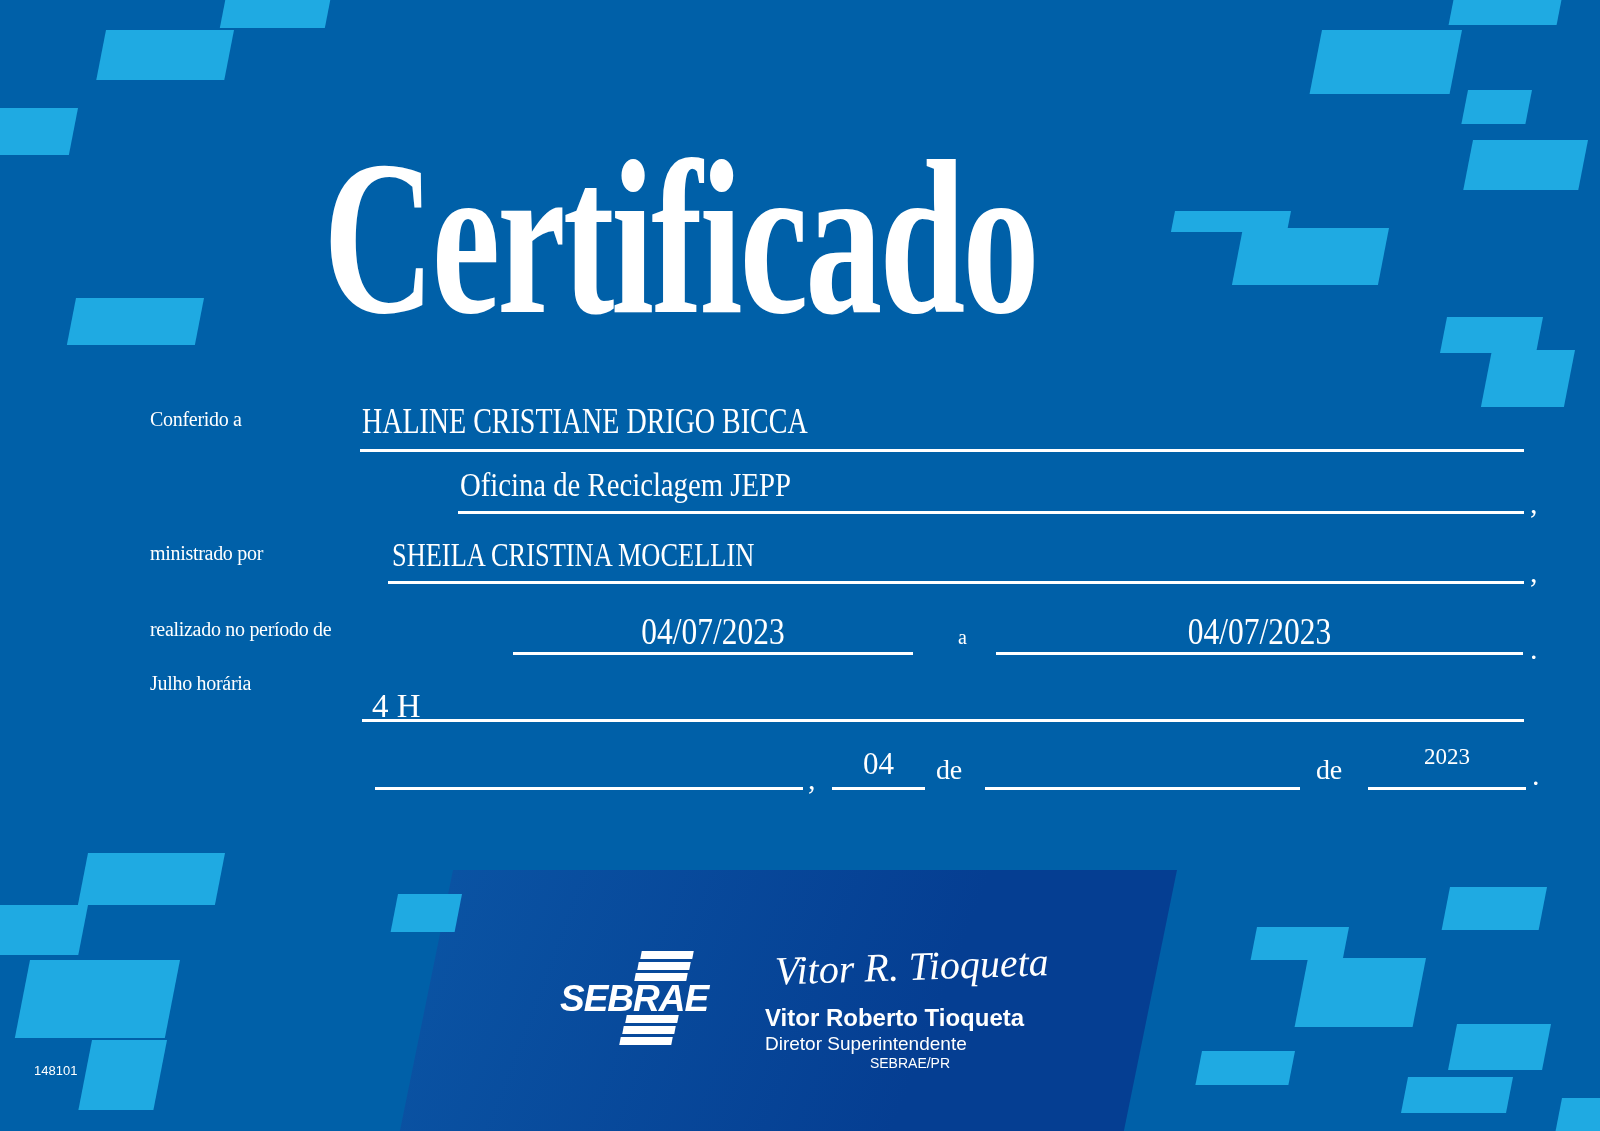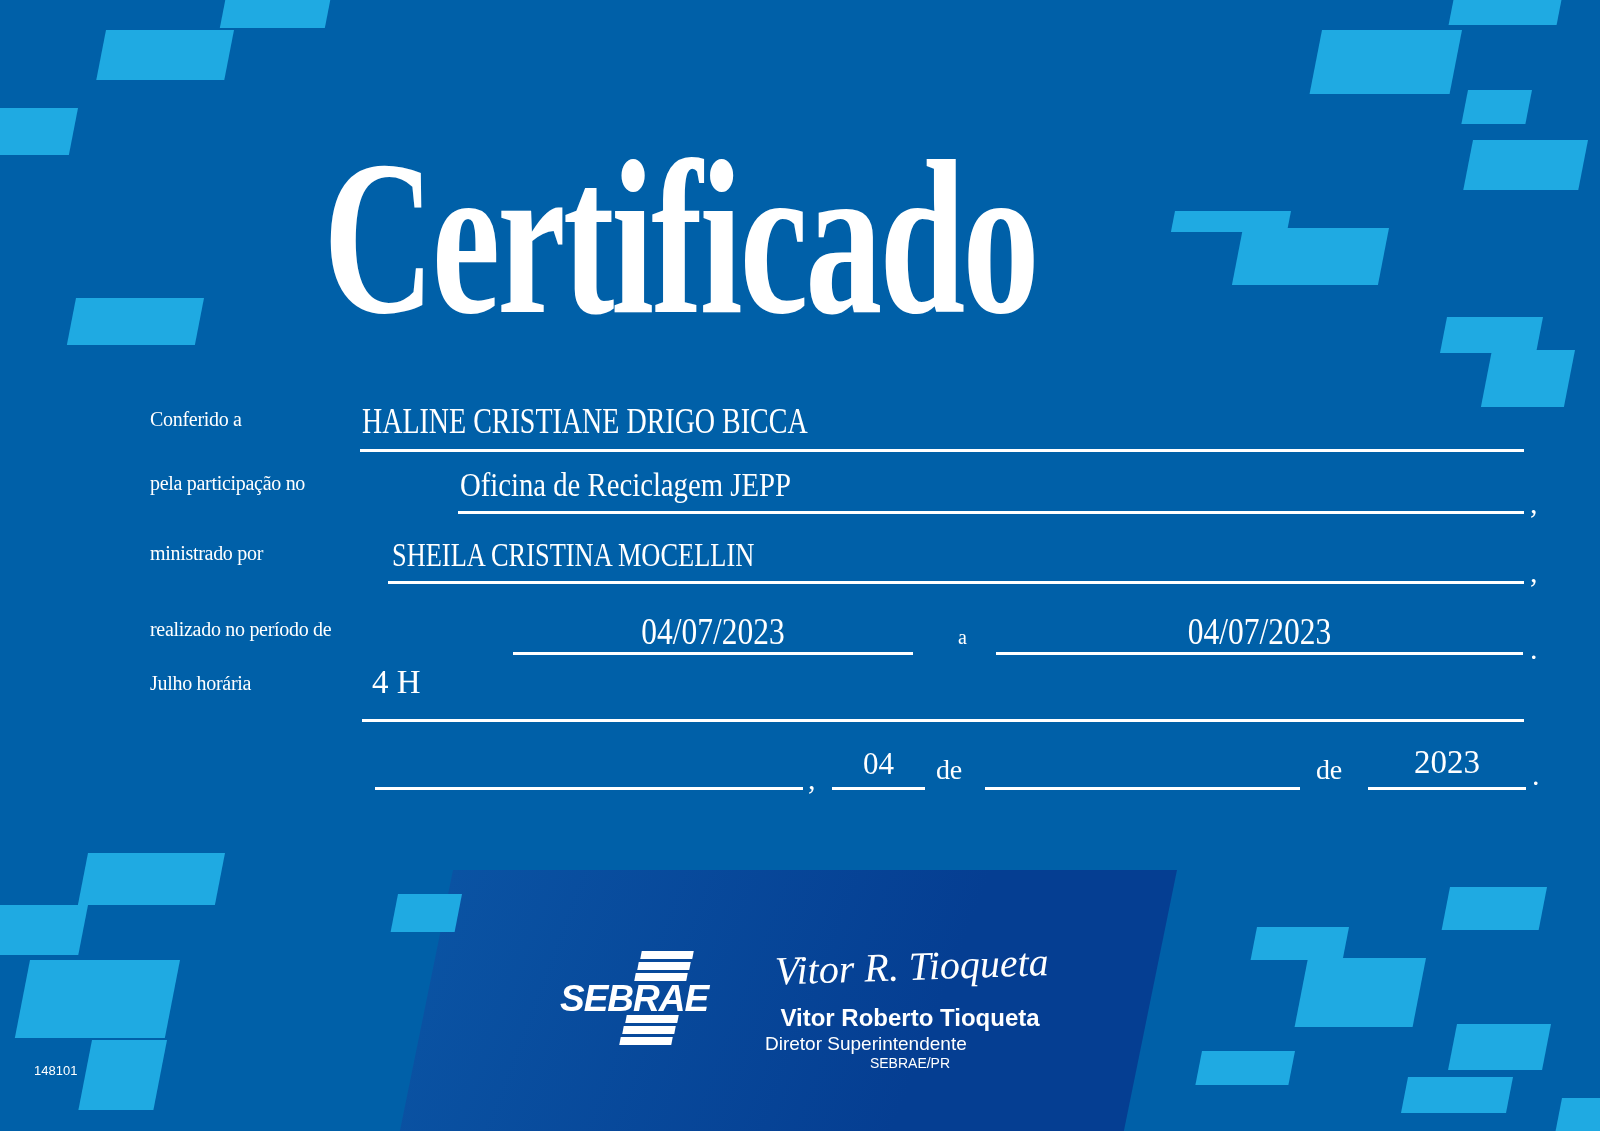--- a/index.html
+++ b/index.html
@@ -23,21 +23,21 @@
   .ctr{text-align:center;}
   .line{position:absolute;height:3px;background:#FFFFFF;z-index:4;}
   .punct{position:absolute;color:#FFFFFF;font-size:30px;z-index:5;}
   .date{position:absolute;color:#FFFFFF;font-size:37px;z-index:5;}
   .bar{position:absolute;background:#FFFFFF;transform:skewX(-11deg);z-index:5;}
   .wordmark{position:absolute;left:560px;top:978px;width:190px;text-align:left;color:#FFFFFF;
             font-family:"Liberation Sans","DejaVu Sans",sans-serif;font-weight:700;font-style:italic;
             font-size:37px;letter-spacing:-1px;z-index:5;}
   .sig-script{position:absolute;left:775px;top:943px;width:265px;text-align:center;color:#FFFFFF;
               font-style:italic;font-size:40px;transform:rotate(-2deg);z-index:5;white-space:nowrap;}
-  .sig-name{position:absolute;left:765px;top:1004px;width:290px;text-align:center;color:#FFFFFF;
+  .sig-name{position:absolute;left:765px;top:1004px;width:290px;color:#FFFFFF;
             font-family:"Liberation Sans","DejaVu Sans",sans-serif;font-weight:700;font-size:24px;z-index:5;}
   .sig-role{position:absolute;left:765px;top:1033px;width:290px;text-align:left;color:#FFFFFF;
             font-family:"Liberation Sans","DejaVu Sans",sans-serif;font-size:19px;z-index:5;}
   .sig-org{position:absolute;left:765px;top:1055px;width:290px;text-align:center;color:#FFFFFF;
            font-family:"Liberation Sans","DejaVu Sans",sans-serif;font-size:14px;z-index:5;}
   .serial{position:absolute;left:34px;top:1063px;color:#FFFFFF;
           font-family:"Liberation Sans","DejaVu Sans",sans-serif;font-size:13px;z-index:5;}
 </style>
 </head>
 <body>
@@ -70,50 +70,49 @@
   <div class="step" style="left:1562px;top:1098px;width:70px;height:33px"></div>
 
   <div class="banner"></div>
 
   <h1 class="title">Certificado</h1>
 
   <span class="lbl" style="left:150px;top:408px">Conferido a</span>
   <span class="val caps c80" style="left:362px;top:402px">HALINE CRISTIANE DRIGO BICCA</span>
   <div class="line" style="left:360px;top:449px;width:1164px"></div>
 
-  <span class="lbl" style="left:150px;top:472px">pela participação no</span>
   <span class="val c87" style="left:460px;top:467px">Oficina de Reciclagem JEPP</span>
   <div class="line" style="left:458px;top:511px;width:1066px"></div>
   <span class="punct" style="left:1530px;top:486px">,</span>
 
   <span class="lbl" style="left:150px;top:542px">ministrado por</span>
   <span class="val caps c80" style="left:392px;top:537px;font-size:33px">SHEILA CRISTINA MOCELLIN</span>
   <div class="line" style="left:388px;top:581px;width:1136px"></div>
   <span class="punct" style="left:1530px;top:555px">,</span>
 
   <span class="lbl" style="left:150px;top:618px">realizado no período de</span>
   <span class="date ctr c85c" style="left:513px;top:610px;width:400px">04/07/2023</span>
   <div class="line" style="left:513px;top:652px;width:400px"></div>
   <span class="lbl" style="left:958px;top:626px">a</span>
   <span class="date ctr c85c" style="left:996px;top:610px;width:527px">04/07/2023</span>
   <div class="line" style="left:996px;top:652px;width:527px"></div>
   <span class="punct" style="left:1530px;top:632px">.</span>
 
   <span class="lbl" style="left:150px;top:672px">Julho horária</span>
-  <span class="val" style="left:372px;top:664px">4 H</span>
+  <span class="val" style="left:372px;top:688px">4 H</span>
   <div class="line" style="left:362px;top:719px;width:1162px"></div>
 
   <div class="line" style="left:375px;top:787px;width:428px"></div>
   <span class="punct" style="left:808px;top:762px">,</span>
   <span class="val ctr" style="left:832px;top:746px;width:93px;font-size:31px">04</span>
   <div class="line" style="left:832px;top:787px;width:93px"></div>
   <span class="lbl" style="left:936px;top:754px;font-size:28px">de</span>
   <div class="line" style="left:985px;top:787px;width:315px"></div>
   <span class="lbl" style="left:1316px;top:754px;font-size:28px">de</span>
-  <span class="val ctr" style="left:1368px;top:744px;width:158px;font-size:33px">2023</span>
+  <span class="val ctr" style="left:1368px;top:744px;width:158px;font-size:23px">2023</span>
   <div class="line" style="left:1368px;top:787px;width:158px"></div>
   <span class="punct" style="left:1532px;top:758px">.</span>
 
   <div>
     <div class="bar" style="left:641px;top:951px;width:52px;height:8px"></div>
     <div class="bar" style="left:638px;top:962px;width:52px;height:8px"></div>
     <div class="bar" style="left:635px;top:973px;width:52px;height:8px"></div>
     <div class="wordmark">SEBRAE</div>
     <div class="bar" style="left:626px;top:1015px;width:52px;height:8px"></div>
     <div class="bar" style="left:623px;top:1026px;width:52px;height:8px"></div>

